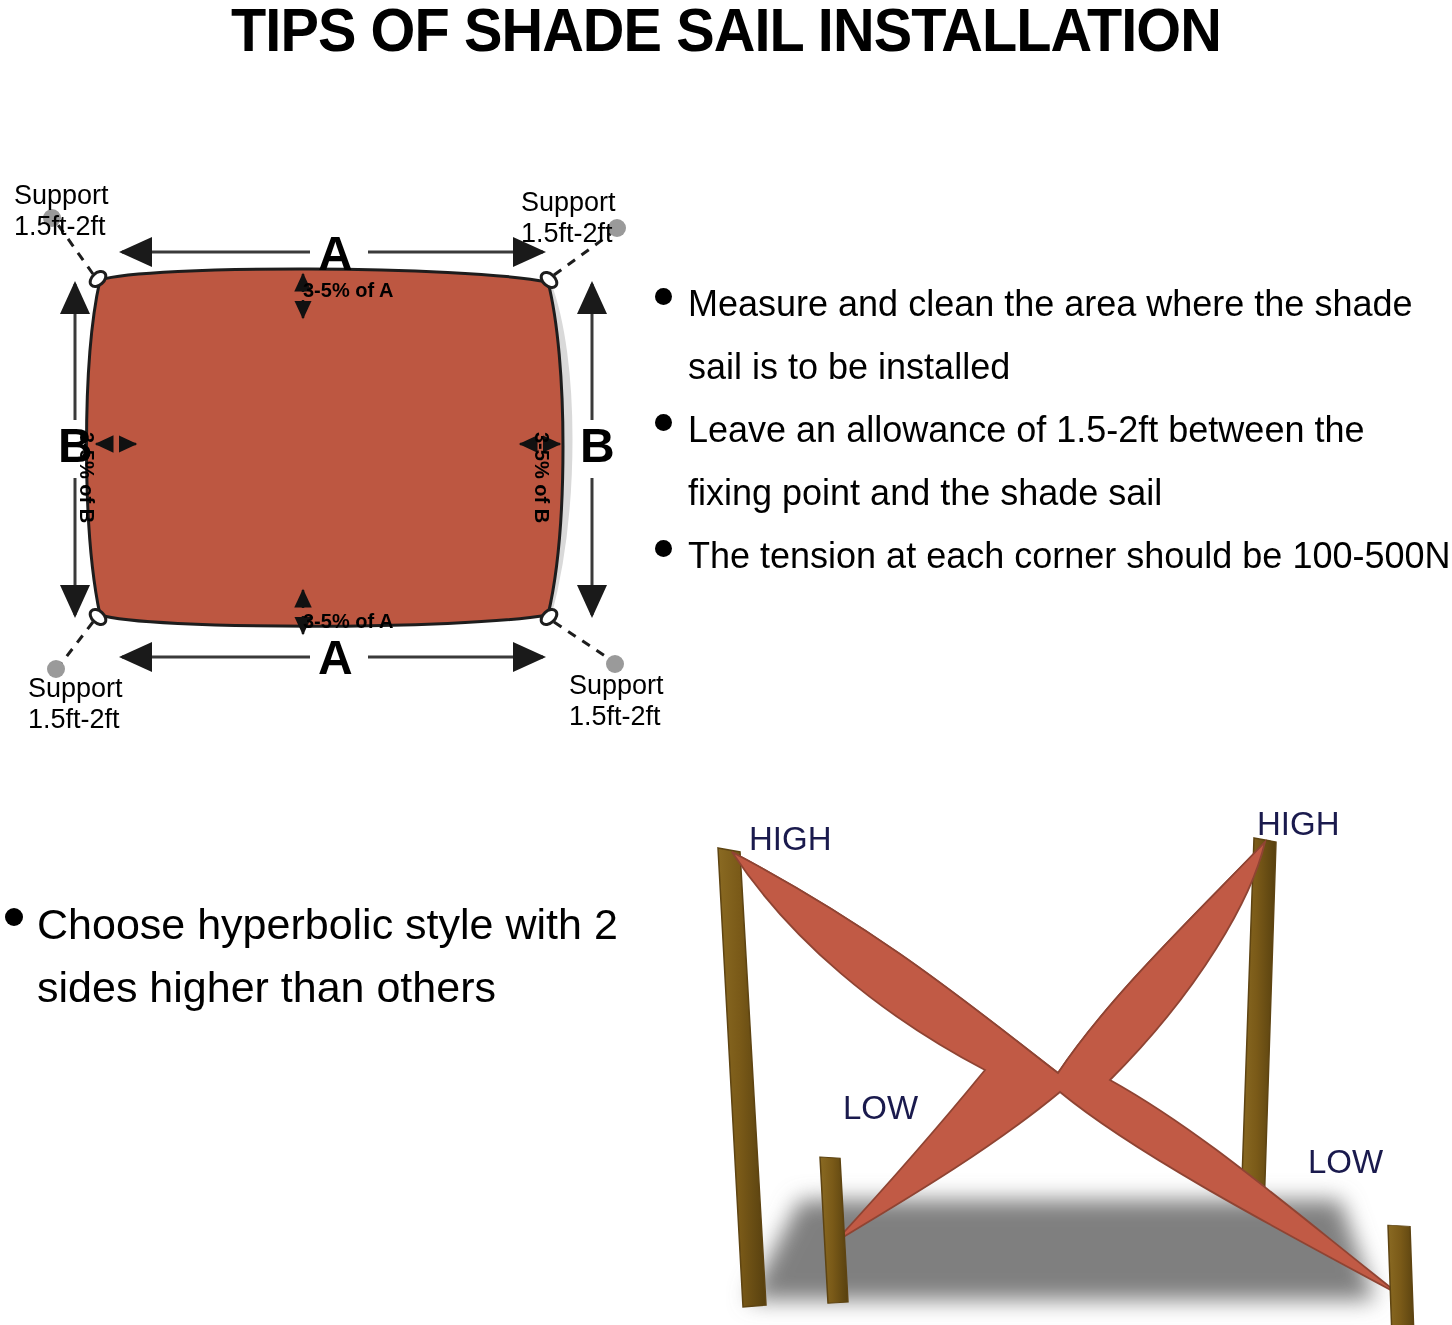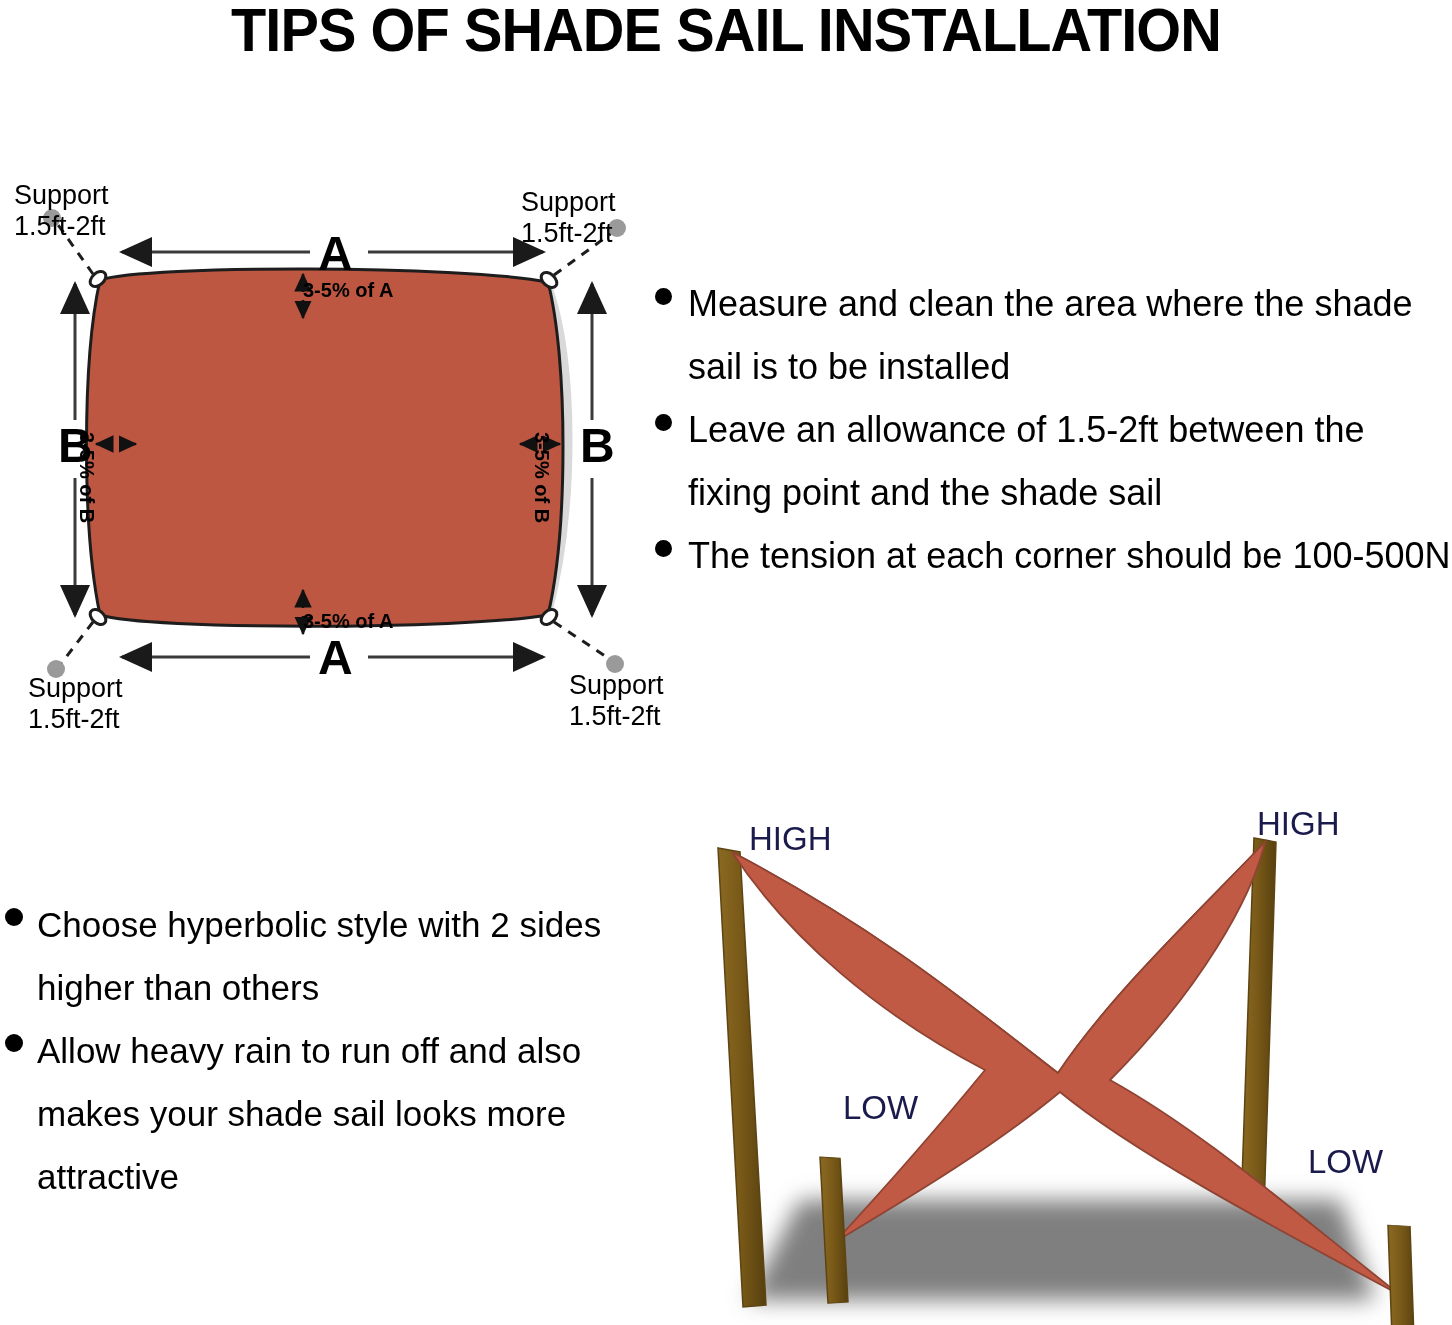--- a/index.html
+++ b/index.html
@@ -53,21 +53,21 @@
   }
 
   #bullets-right{
     left:655px;top:272px;width:800px;
   }
   #bullets-right .bullet-text{font-size:36px;line-height:63px;}
 
   #bullets-left{
     left:5px;top:893px;width:620px;
   }
-  #bullets-left .bullet-text{font-size:35px;line-height:63px;}
+  #bullets-left .bullet-text{font-size:43px;line-height:63px;}
   #bullets-left .bullet-dot{margin-top:15px;margin-right:14px;width:18px;height:18px;}
 
   
   .lbl{position:absolute;color:#000;font-family:"Liberation Sans", sans-serif;}
 </style>
 </head>
 <body>
 
 <div id="page">
 
@@ -193,24 +193,20 @@
     <div class="bullet-row">
       <div class="bullet-dot"></div>
       <div class="bullet-text">The tension at each corner should be 100-500N</div>
     </div>
   </div>
 
   <div class="bullets" id="bullets-left">
     <div class="bullet-row">
       <div class="bullet-dot"></div>
       <div class="bullet-text">Choose hyperbolic style with 2 sides higher than others</div>
-    </div>
-    <div class="bullet-row">
-      <div class="bullet-dot"></div>
-      <div class="bullet-text">Allow heavy rain to run off and also makes your shade sail looks more attractive</div>
     </div>
   </div>
 
   <div class="svgwrap" style="left:640px;top:780px;width:812px;height:545px;">
     <svg width="812" height="545" viewBox="0 0 812 545" xmlns="http://www.w3.org/2000/svg">
       <defs>
         <filter id="blur" x="-30%" y="-60%" width="160%" height="220%">
           <feGaussianBlur stdDeviation="11"></feGaussianBlur>
         </filter>
         <linearGradient id="poleG" x1="0" y1="0" x2="1" y2="0">

